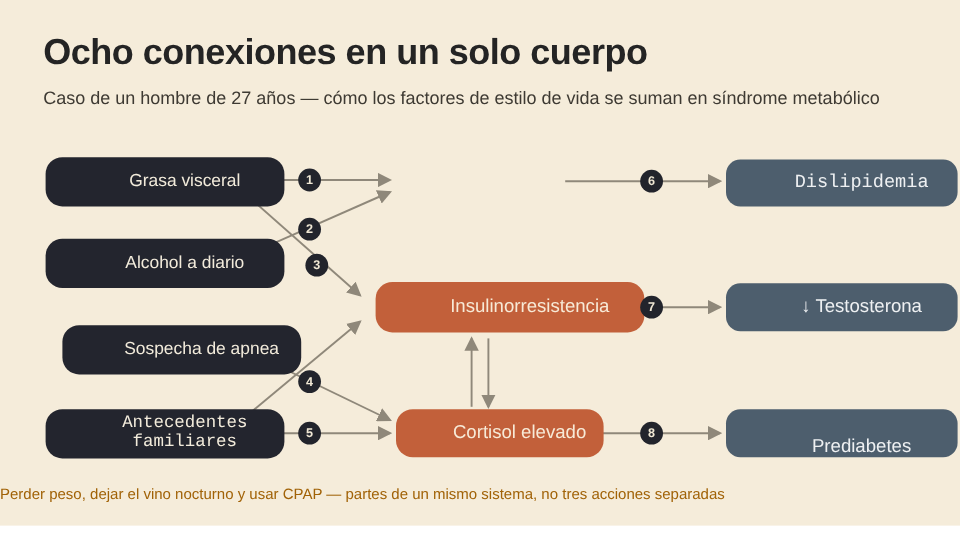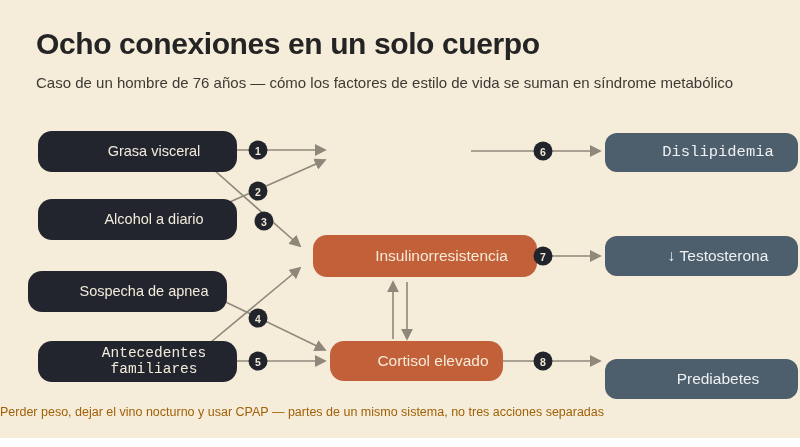--- a/index.html
+++ b/index.html
@@ -21,28 +21,28 @@
     position:absolute; display:flex; align-items:center; justify-content:center;
     text-align:center; line-height:1.1;padding-left:33px;
   }
   .dark   { background:#23252e; color:#f2ebdb; font-size:14.5px; border-radius:14px; }
   .orange { background:#c2603a; color:#f7ead7; font-size:15.5px; border-radius:14px; }
   .slate  { background:#4d5e6d; color:#eef0f2; font-size:15.5px; border-radius:12px; }
 
   
   .n-grasa        { left:38px;  top:131px; width:166px; height:41px; }
   .n-alcohol      { left:38px;  top:199px; width:166px; height:41px; }
-  .n-apnea        { left:28px;  top:271px; width:166px; height:41px; }
+  .n-apnea        { left:52px;  top:271px; width:166px; height:41px; }
   .n-antecedentes { left:38px;  top:341px; width:166px; height:41px;font-family:Liberation Mono, monospace; }
   .n-inflamacion  { left:330px; top:133px; width:140px; height:38px; }
   .n-insulino     { left:313px; top:235px; width:191px; height:42px; }
   .n-cortisol     { left:330px; top:341px; width:140px; height:40px;align-items:center; }
   .n-dislipidemia { left:605px; top:133px; width:160px; height:39px;font-family:Liberation Mono, monospace; }
   .n-testosterona { left:605px; top:236px; width:160px; height:40px; }
-  .n-prediabetes  { left:605px; top:359px; width:160px; height:40px; }
+  .n-prediabetes  { left:605px; top:341px; width:160px; height:40px;align-items:flex-end; }
 
   .badge {
     position:absolute; width:19px; height:19px; border-radius:50%;
     background:#22242c; color:#efe7d4; font-size:10.5px; font-weight:700;
     display:flex; align-items:center; justify-content:center;
     transform:translate(-50%,-50%);
   }
   .b1 { left:258px; top:150px; }
   .b2 { left:258px; top:191px; }
   .b3 { left:264px; top:221px; }
@@ -56,21 +56,21 @@
     position:absolute; left:0; right:0; top:405px;
     text-align:left; font-size:12.5px; color:#a16207;
   }
 </style>
 </head>
 <body>
 
 <div class="canvas">
 
   <div class="title">Ocho conexiones en un solo cuerpo</div>
-  <div class="subtitle">Caso de un hombre de 76 años — cómo los factores de estilo de vida se suman en síndrome metabólico</div>
+  <div class="subtitle">Caso de un hombre de 27 años — cómo los factores de estilo de vida se suman en síndrome metabólico</div>
 
   <svg class="edges" width="800" height="447" viewBox="0 0 800 447">
     <defs>
       <marker id="arrow" viewBox="0 0 10 10" refX="8.5" refY="5" markerWidth="7.5" markerHeight="7.5" orient="auto-start-reverse">
         <path d="M0,0 L10,5 L0,10 z" fill="#8f887a"></path>
       </marker>
     </defs>
     <g id="edge-lines" stroke="#8f887a" stroke-width="1.6" fill="none">
         <line x1="205" y1="150" x2="325" y2="150" marker-end="url(#arrow)"></line>
         <line x1="205" y1="213" x2="325" y2="160" marker-end="url(#arrow)"></line>

